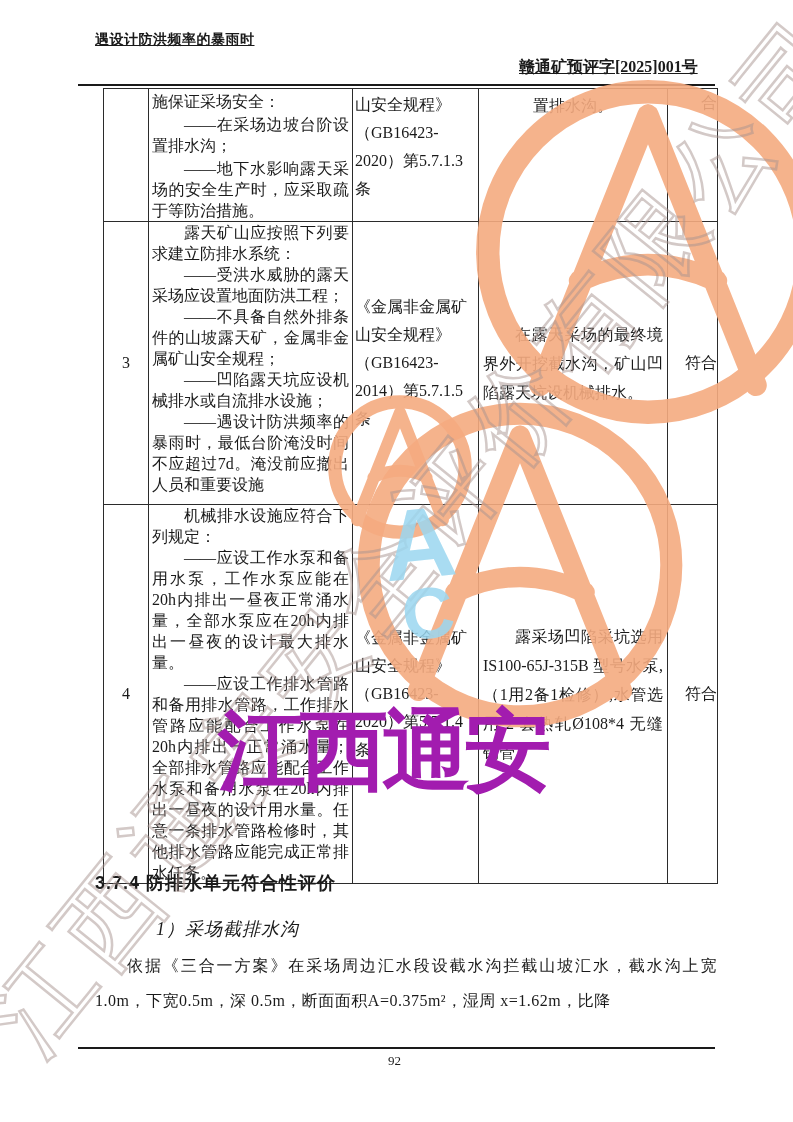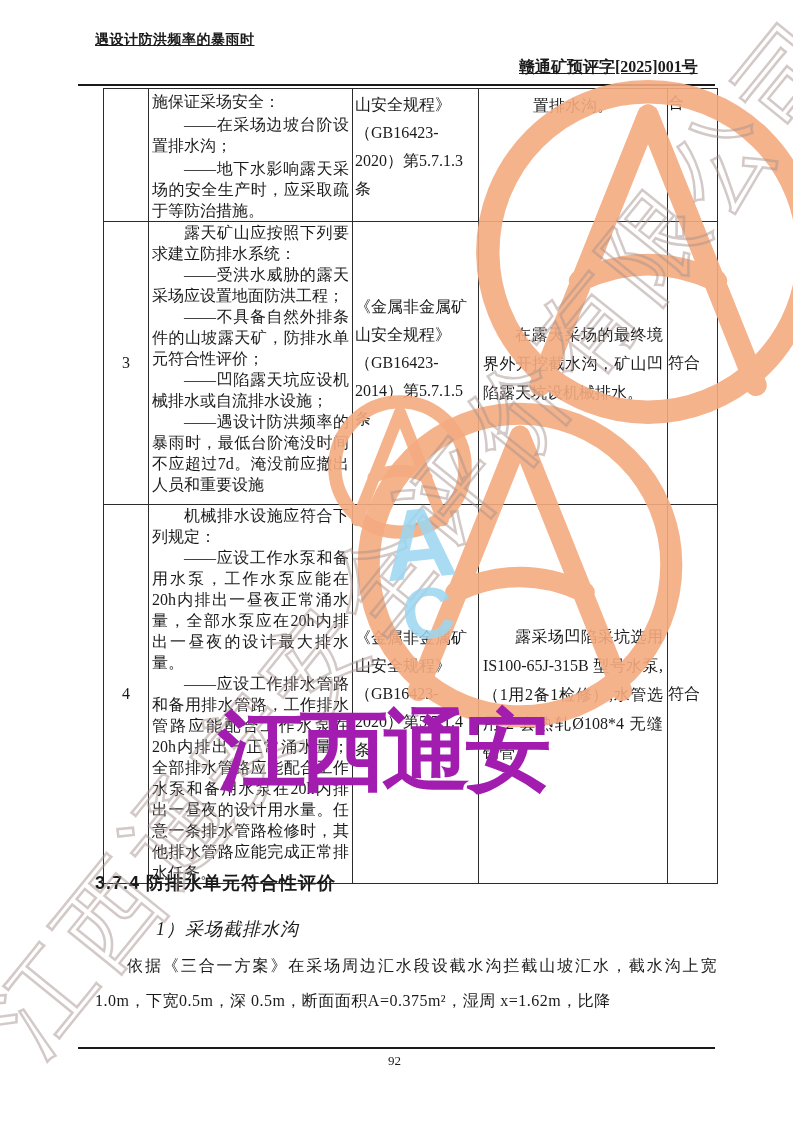--- a/index.html
+++ b/index.html
@@ -27,21 +27,21 @@
   table.comp tr:nth-child(3){height:361px;}
   td.c-num{vertical-align:middle;text-align:center;font-size:16px;}
   td.c-req{vertical-align:top;}
   td.c-req .para{margin:0;padding:0 3px;font-size:16px;line-height:21px;text-indent:2em;text-align:justify;}
   td.c-req .para.no-indent{text-indent:0;}
   td.c-basis{vertical-align:middle;}
   td.c-basis div{font-size:16px;line-height:28px;text-align:left;padding:0 2px;}
   td.c-eval{vertical-align:middle;}
   td.c-eval p{margin:0;padding:0 4px;font-size:16px;line-height:29px;text-indent:2em;text-align:justify;}
   td.c-eval p.centered{text-indent:0;text-align:center;}
-  td.c-verdict{vertical-align:middle;text-align:left;font-size:16px;}
+  td.c-verdict{vertical-align:middle;text-align:right;font-size:16px;}
   tr.row-cont td.c-basis,tr.row-cont td.c-eval,tr.row-cont td.c-verdict{vertical-align:top;}
   tr.row-cont td.c-basis div{padding-top:2px;}
   tr.row-cont td.c-eval p{padding-top:2px;}
   tr.row-cont td.c-verdict{padding-top:4px;}
   tr.row-cont td.c-req .para{padding-top:2px;}
   
   .sec-heading{position:absolute;left:95px;top:871px;font-family:"Liberation Sans","DejaVu Sans",sans-serif;
     font-size:18px;font-weight:700;letter-spacing:1px;}
   .sec-sub{position:absolute;left:156px;top:917px;font-size:18px;letter-spacing:1px;font-style:italic;}
   .sec-para{position:absolute;left:95px;top:948px;width:622px;font-size:16px;line-height:35px;
@@ -104,21 +104,21 @@
           <td class="c-eval">
             <p class="centered">置排水沟。</p>
           </td>
           <td class="c-verdict">合</td>
         </tr>
         <tr>
           <td class="c-num">3</td>
           <td class="c-req">
             <p class="para">露天矿山应按照下列要求建立防排水系统：</p>
             <p class="para">——受洪水威胁的露天采场应设置地面防洪工程；</p>
-            <p class="para">——不具备自然外排条件的山坡露天矿，防排水单元符合性评价；</p>
+            <p class="para">——不具备自然外排条件的山坡露天矿，金属非金属矿山安全规程；</p>
             <p class="para">——凹陷露天坑应设机械排水或自流排水设施；</p>
             <p class="para">——遇设计防洪频率的暴雨时，最低台阶淹没时间不应超过7d。淹没前应撤出人员和重要设施</p>
           </td>
           <td class="c-basis">
             <div>《金属非金属矿山安全规程》（GB16423-2014）第5.7.1.5条</div>
           </td>
           <td class="c-eval">
             <p>在露天采场的最终境界外开挖截水沟，矿山凹陷露天坑设机械排水。</p>
           </td>
           <td class="c-verdict">符合</td>

